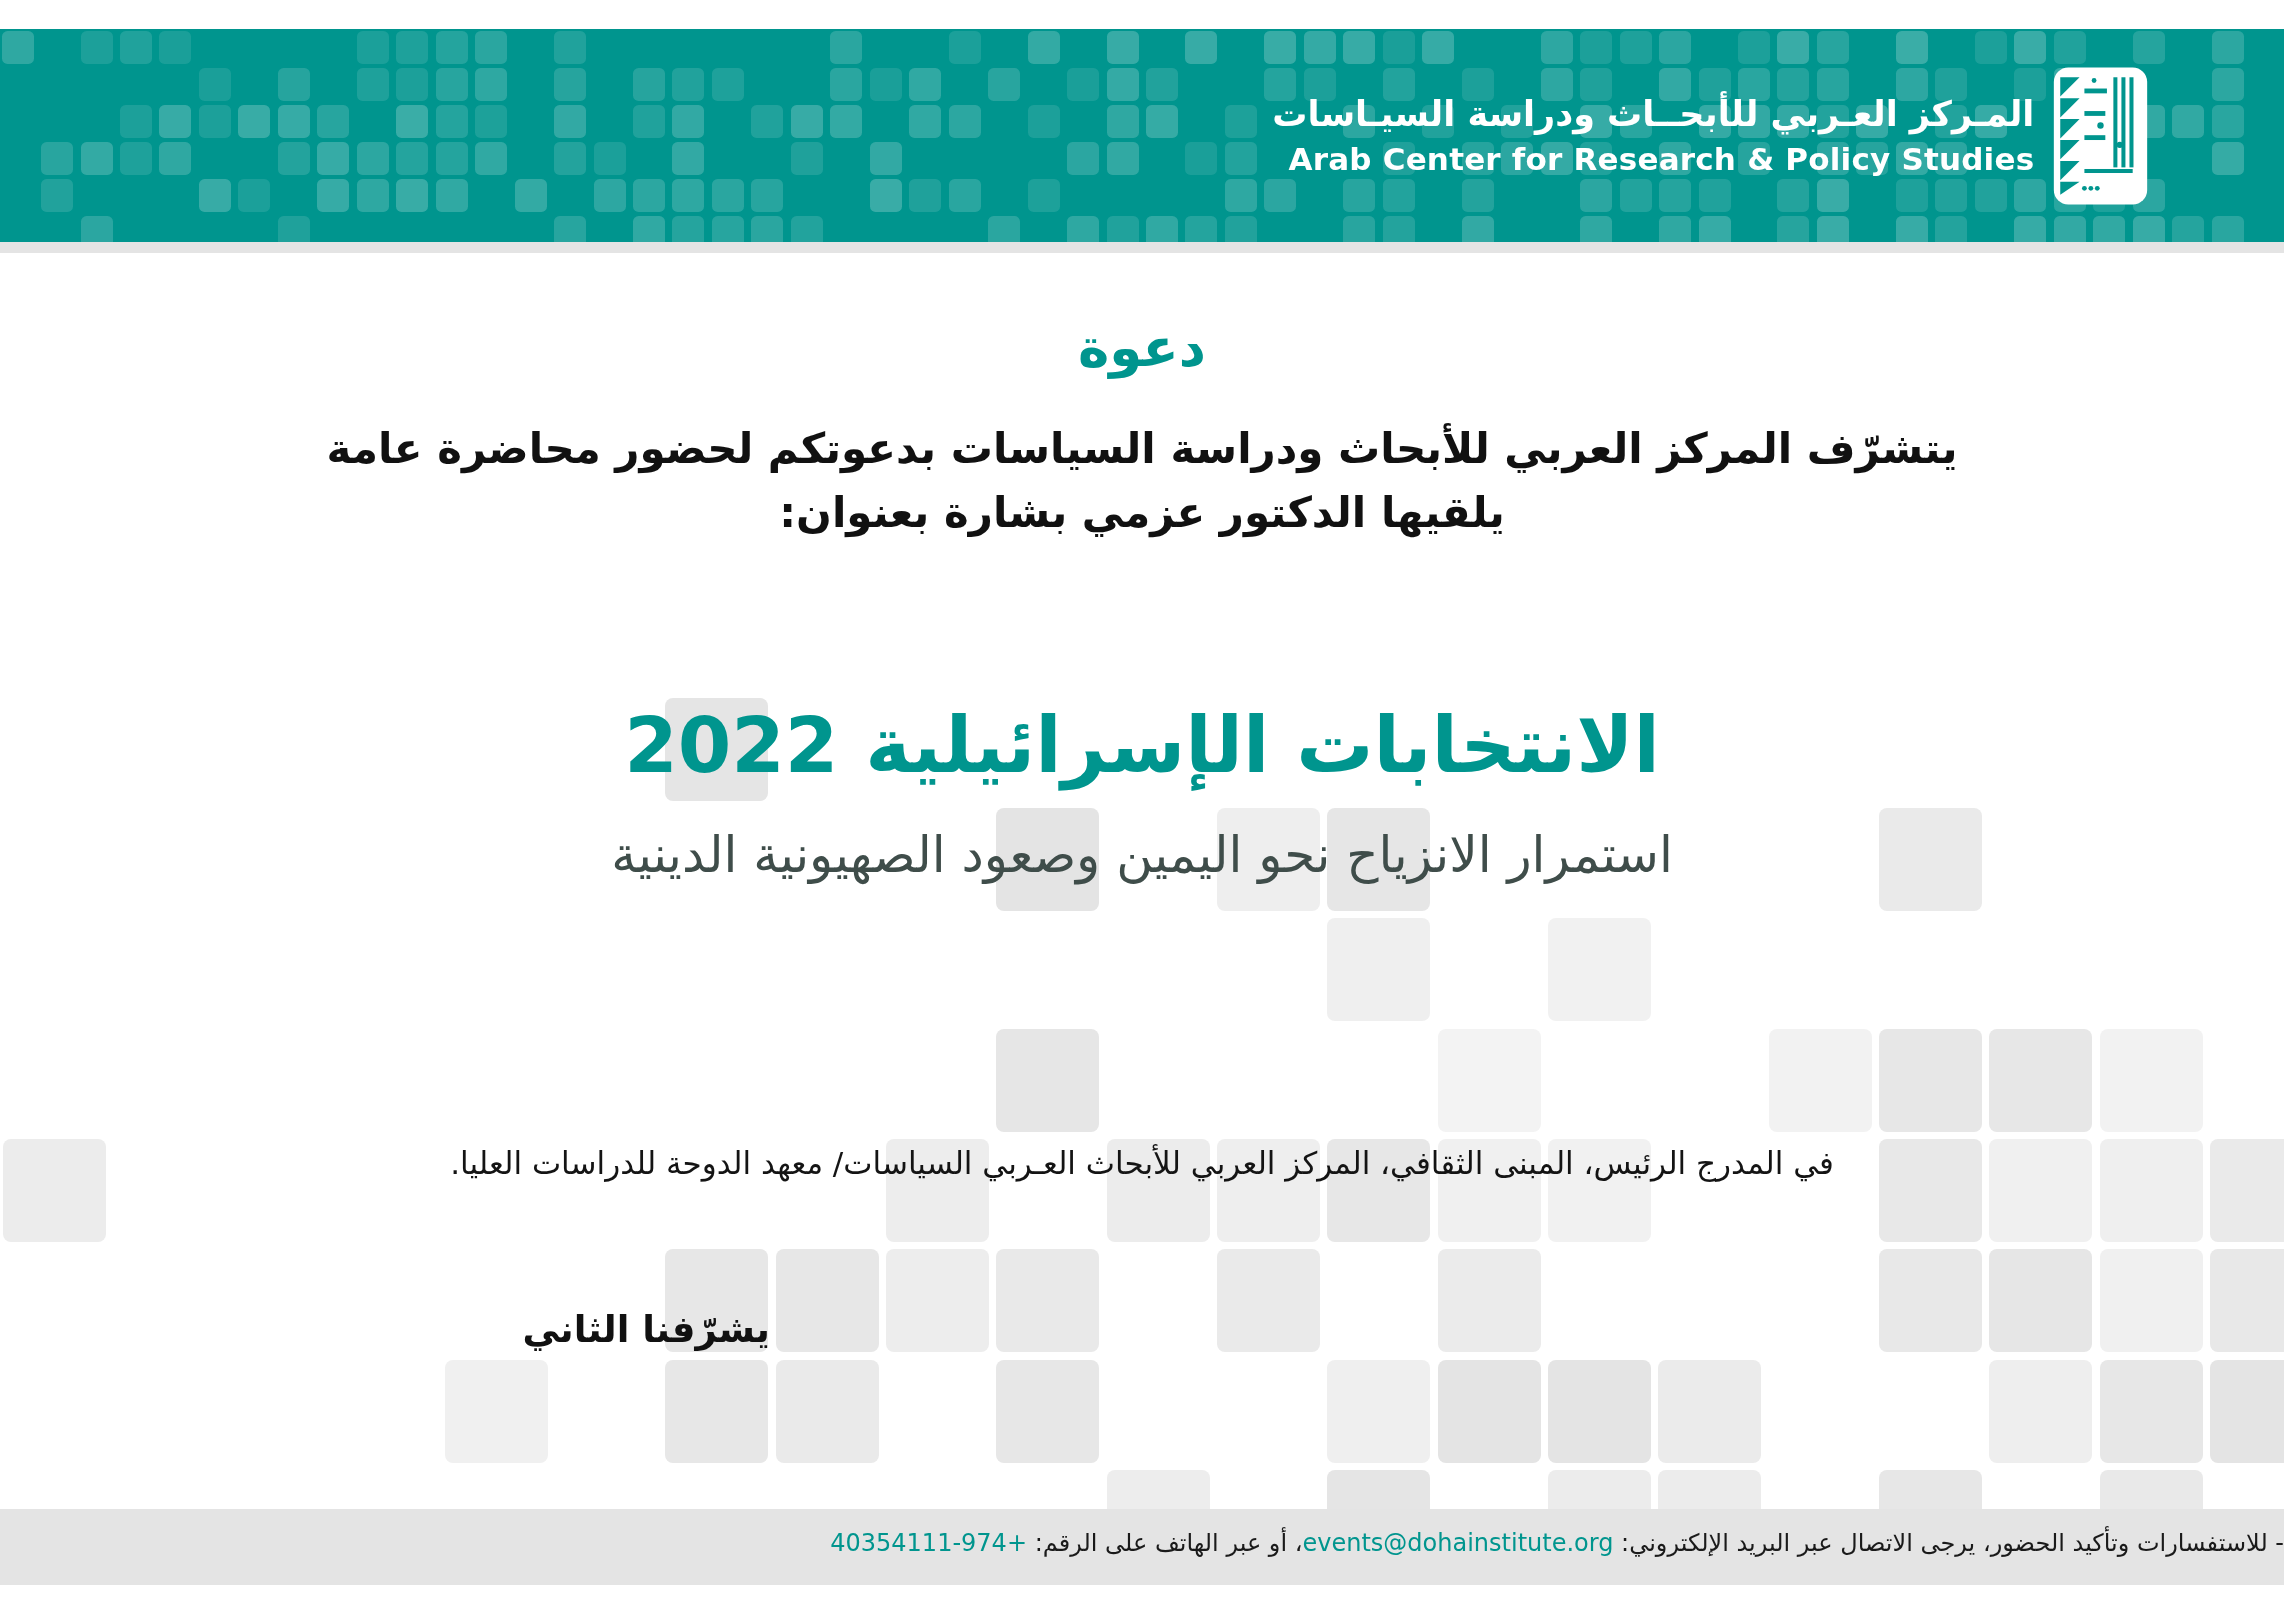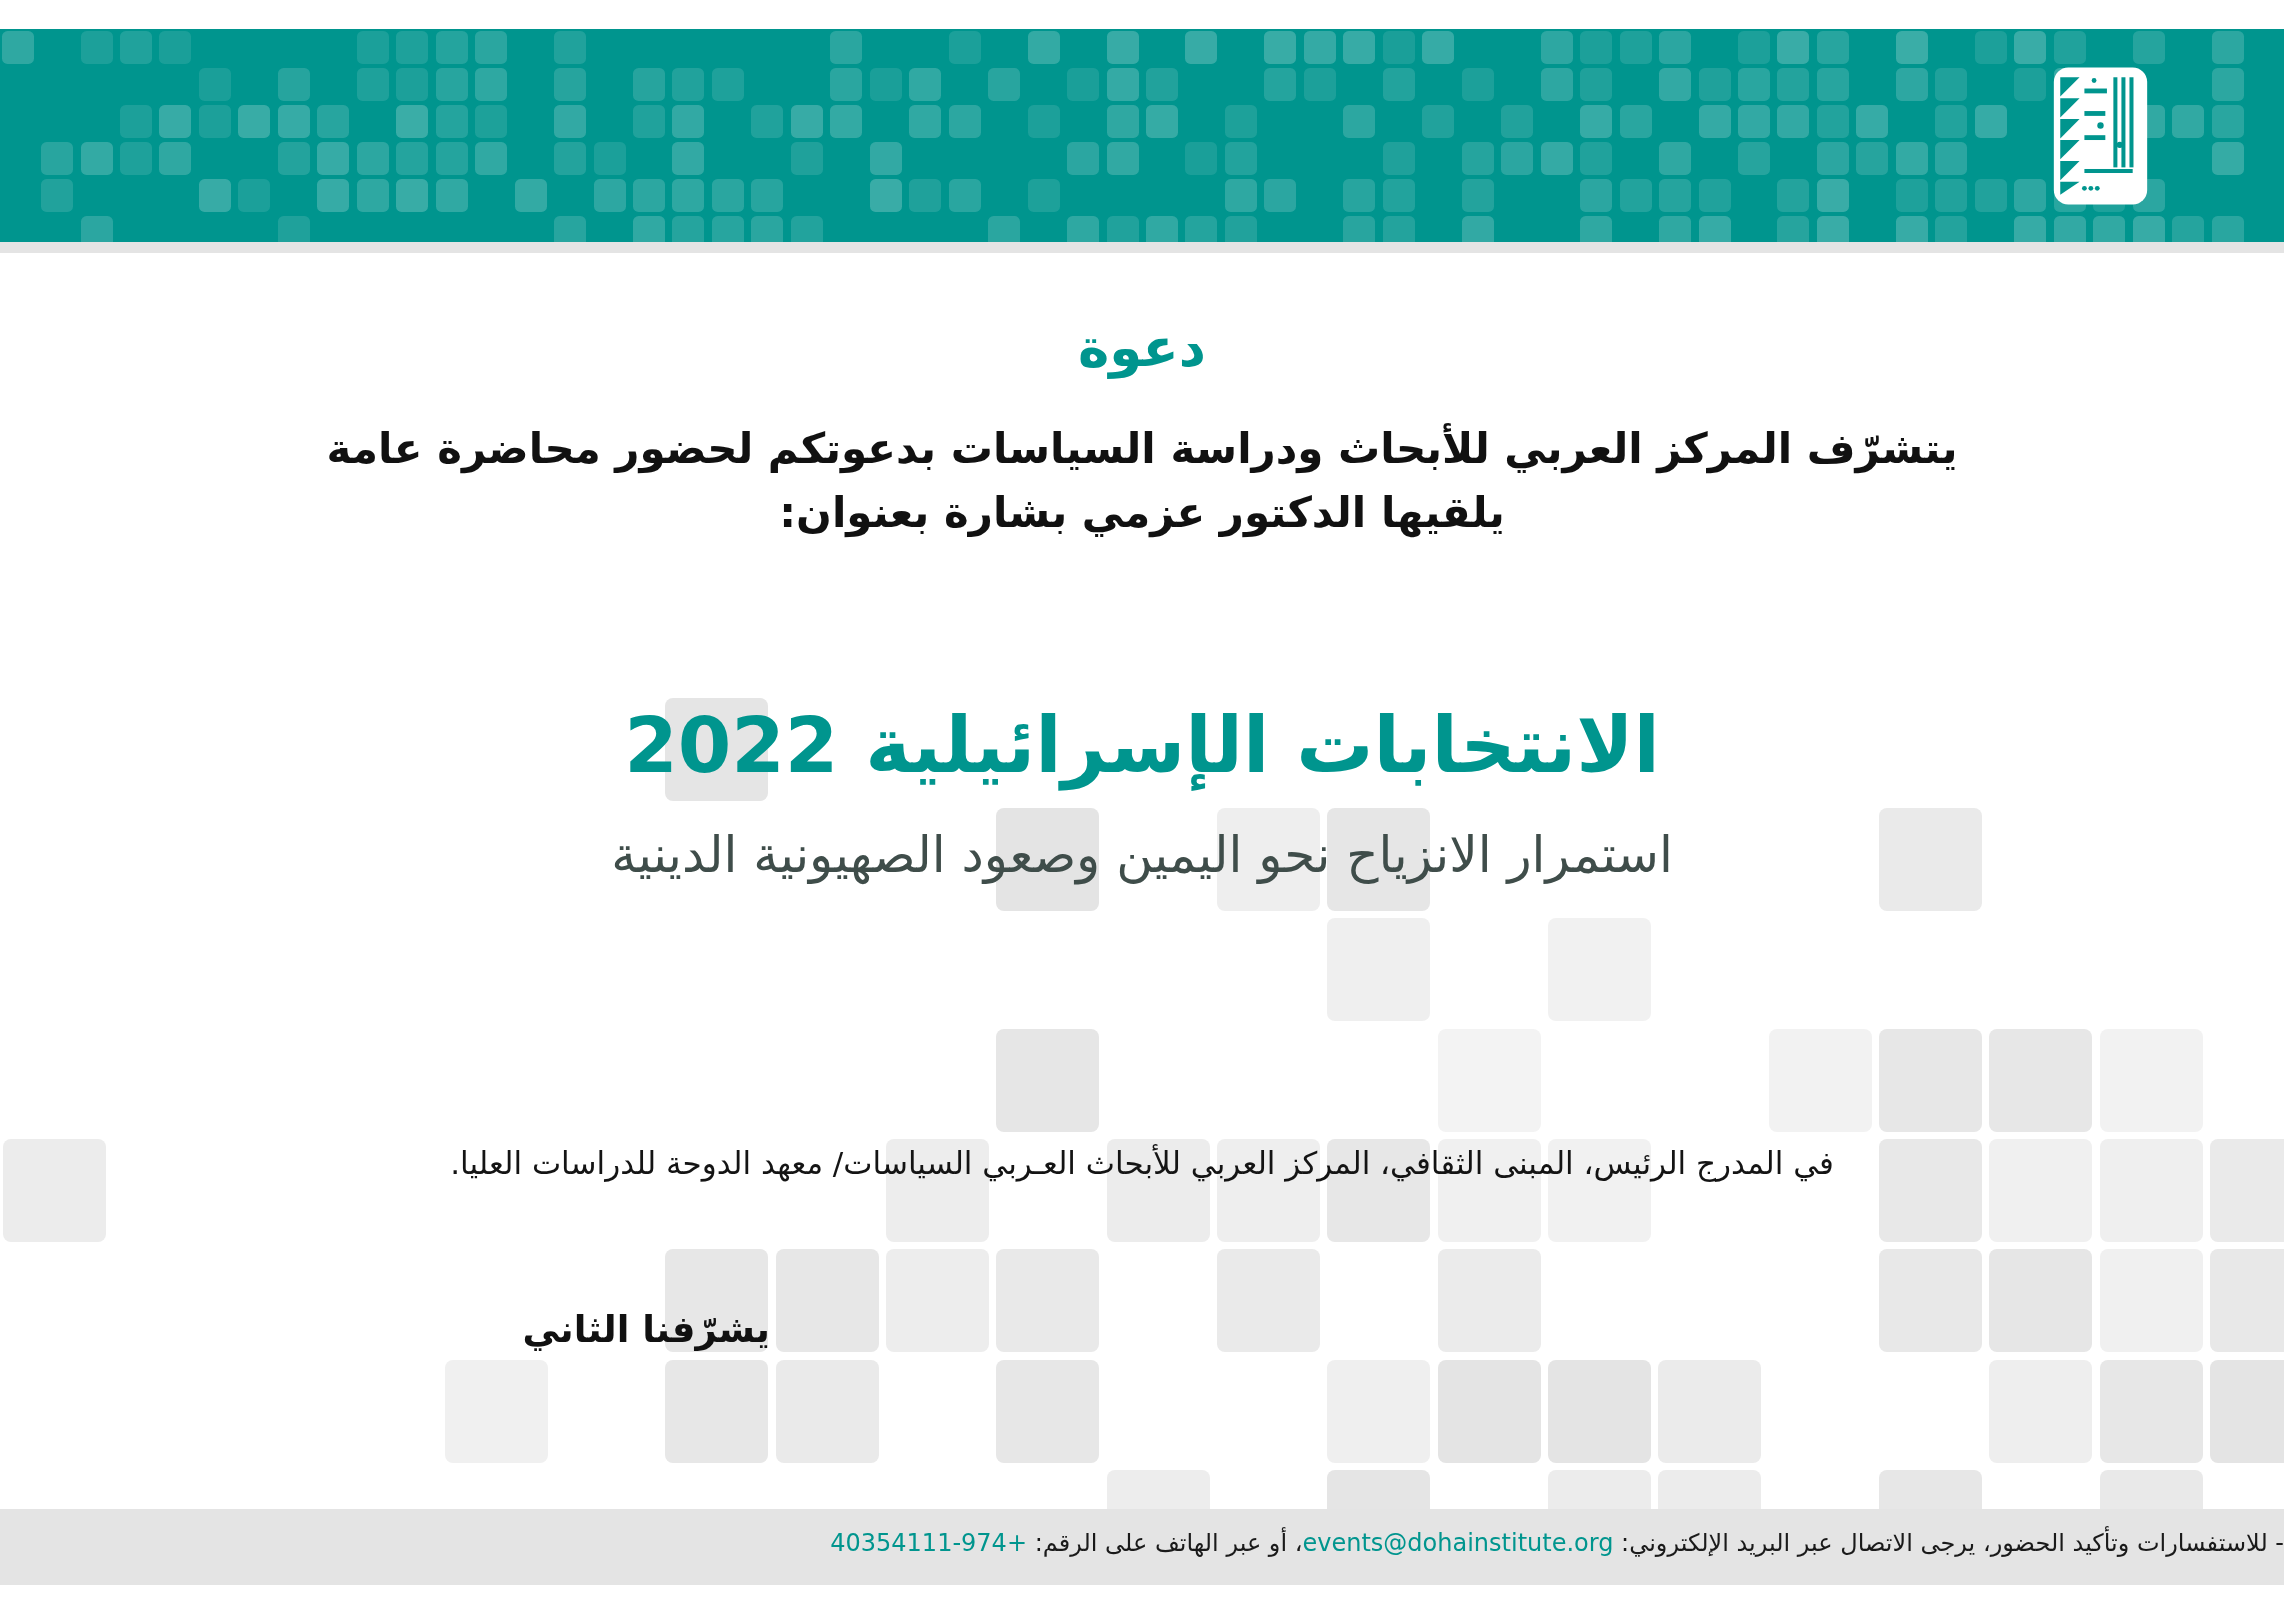--- a/index.html
+++ b/index.html
@@ -411,20 +411,22 @@
       <i style="left:2014px;top:187px;width:32px;height:33px;background:rgba(255,255,255,0.212)"></i>
       <i style="left:2054px;top:187px;width:32px;height:33px;background:rgba(255,255,255,0.197)"></i>
       <i style="left:2093px;top:187px;width:32px;height:33px;background:rgba(255,255,255,0.193)"></i>
       <i style="left:2133px;top:187px;width:32px;height:33px;background:rgba(255,255,255,0.214)"></i>
       <i style="left:2172px;top:187px;width:32px;height:33px;background:rgba(255,255,255,0.145)"></i>
       <i style="left:2212px;top:187px;width:32px;height:33px;background:rgba(255,255,255,0.159)"></i>
     </div>
 
   <div id="header-logo-block">
     <div id="header-wordmark">
+      <div id="header-title-ar">المـركز العـربي للأبحــاث ودراسة السيـاسات</div>
+      <div id="header-title-en">Arab Center for Research &amp; Policy Studies</div>
     </div>
     <div id="header-logo-mark">
       <svg viewBox="0 0 120 174" width="97" height="140" aria-hidden="true">
         <rect x="2" y="2" width="116" height="170" rx="18" ry="18" fill="#ffffff"></rect>
 
         <g fill="#00958E">
           <path d="M10 14 L34 14 L10 38 Z"></path>
           <path d="M10 40 L34 40 L10 64 Z"></path>
           <path d="M10 66 L34 66 L10 90 Z"></path>
           <path d="M10 92 L34 92 L10 116 Z"></path>

